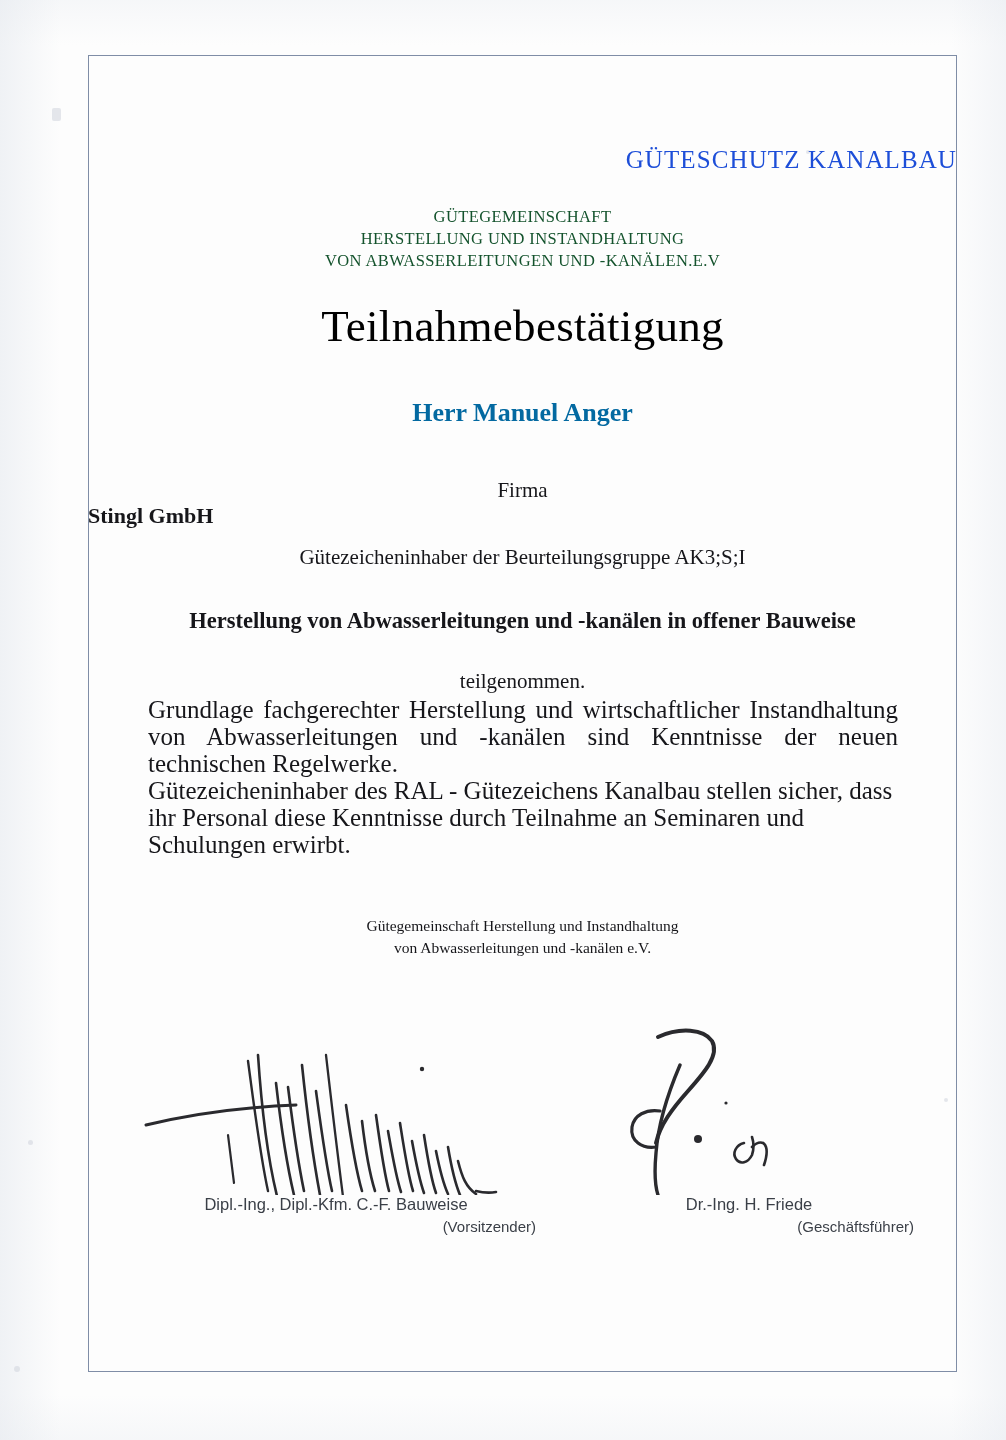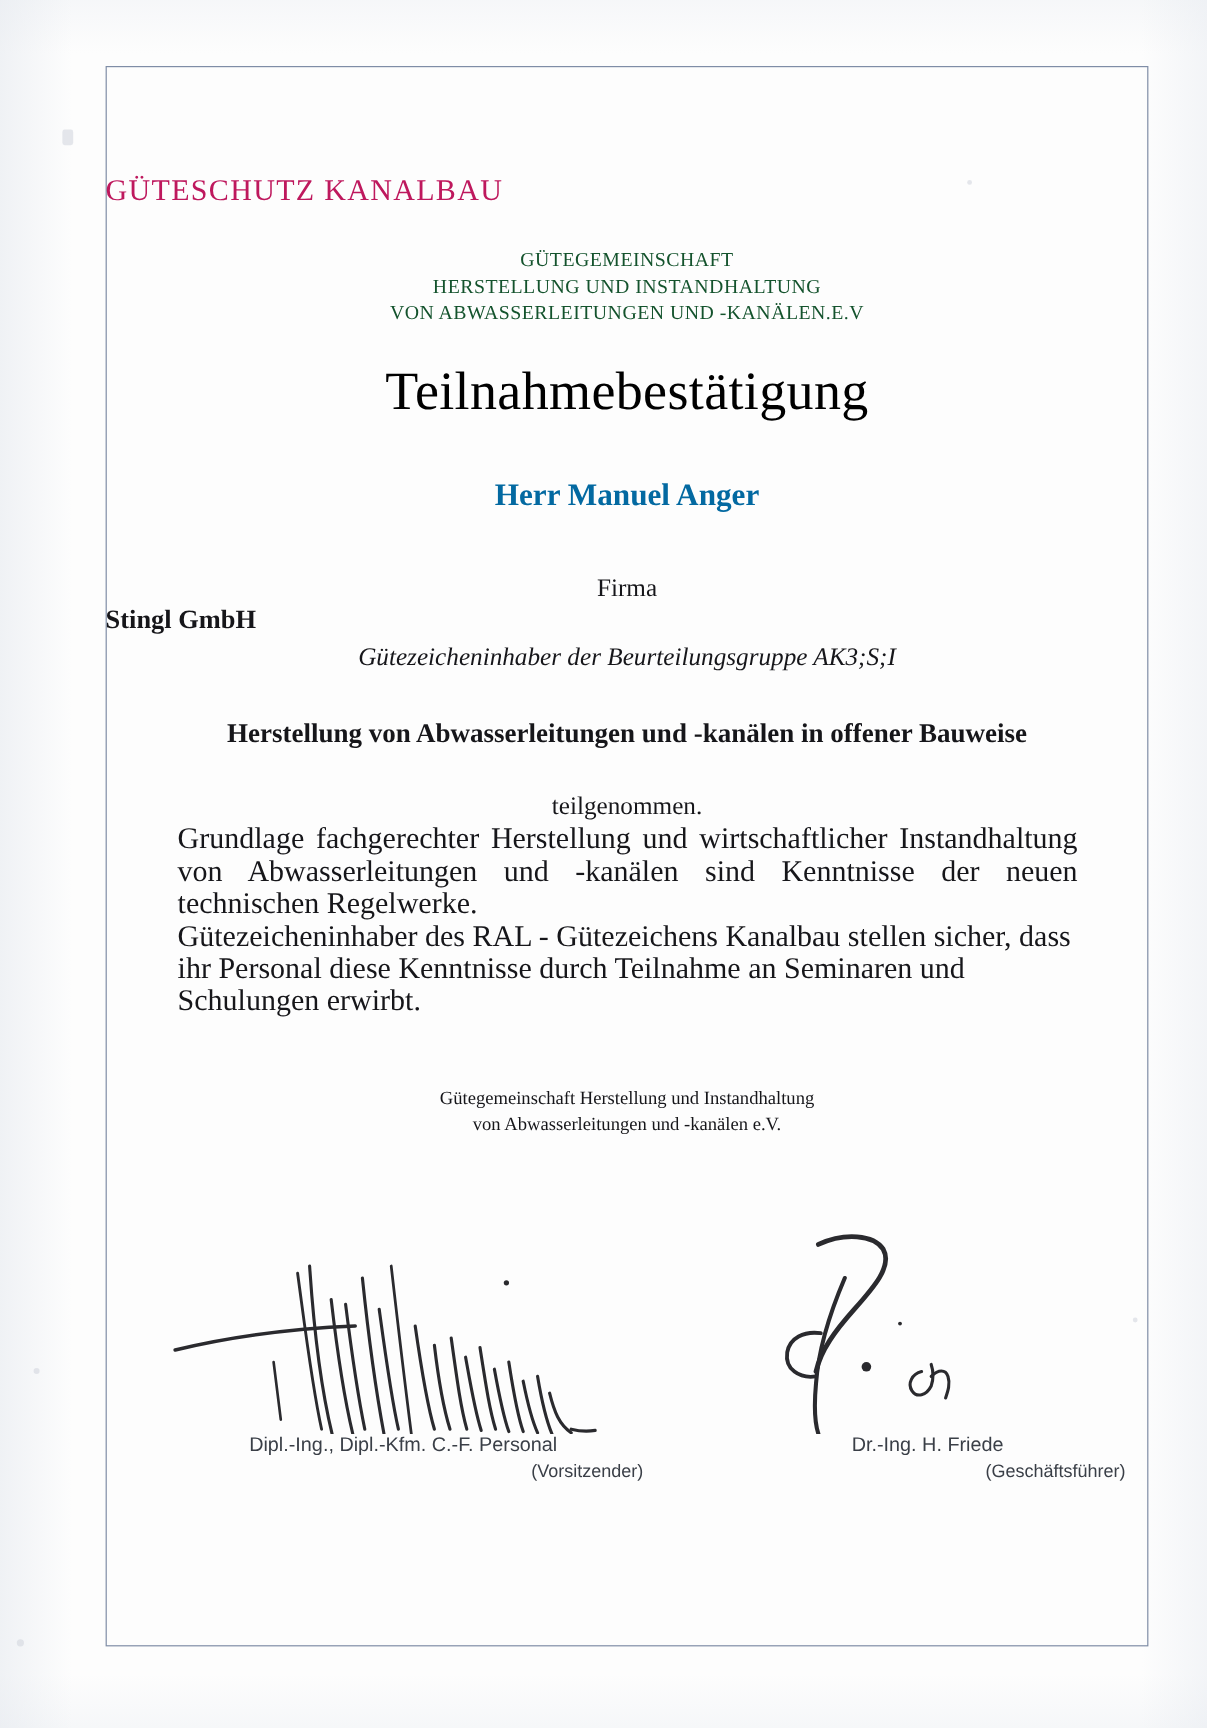--- a/index.html
+++ b/index.html
@@ -46,25 +46,25 @@
   .content {
     position: absolute;
     left: 88px;
     top: 55px;
     width: 869px;
     height: 1317px;
     box-sizing: border-box;
   }
 
   .org-title {
-    text-align: left;
+    text-align: right;
     font-size: 25px;
     letter-spacing: 1.1px;
     margin-top: 91px;
-    color: #be185d;
+    color: #1d4ed8;
   }
   .org-sub {
     text-align: center;
     font-size: 16.5px;
     letter-spacing: .4px;
     line-height: 22px;
     margin-top: 32px;
     color: #14532d;
   }
   .cert-title {
@@ -87,22 +87,21 @@
     margin-top: 50px;
   }
   .company {
     text-align: left;
     font-size: 22px;
     font-weight: bold;
   }
   .group-line {
     text-align: center;
     font-size: 21px;
-    margin-top: 6px;
-    font-style: italic;
+    margin-top: 16px;
   }
   .date-line {
     text-align: center;
     font-size: 21px;
     margin-top: 46px;
   }
   .seminar-title {
     text-align: center;
     font-size: 22.5px;
     font-weight: bold;
@@ -134,21 +133,21 @@
 
   .sign-row {
     position: absolute;
     left: 0;
     top: 940px;
     width: 869px;
     height: 320px;
   }
   .sign-col { position: absolute; }
   .sign-col.left { left: 48px; width: 400px; }
-  .sign-col.right { left: 520px; width: 330px; }
+  .sign-col.right { left: 496px; width: 330px; }
   .sig-art { height: 200px; position: relative; }
   .sig-art svg { position: absolute; left: 0; top: 0; }
   .sign-name {
     text-align: center;
     font-family: "Liberation Sans", "DejaVu Sans", sans-serif;
     font-size: 16.5px;
     color: #3a3f47;
   }
   .sign-role {
     text-align: right;
@@ -229,21 +228,21 @@
             <path d="M276 146 C280 168 283 184 288 198"></path>
             <path d="M288 140 C292 166 295 184 300 198"></path>
             <path d="M300 156 C304 176 307 188 312 199"></path>
             <path d="M312 152 C316 176 319 188 324 200"></path>
             <path d="M322 166 C326 182 330 192 340 199"></path>
             <path d="M340 196 C348 198 354 198 360 197"></path>
             <path d="M92 140 L98 188" stroke-width="2.2"></path>
             <circle cx="286" cy="74" r="2.2" fill="#2a2a2e" stroke="none"></circle>
           </svg>
         </div>
-        <div class="sign-name">Dipl.-Ing., Dipl.-Kfm. C.-F. Personal</div>
+        <div class="sign-name">Dipl.-Ing., Dipl.-Kfm. C.-F. Bauweise</div>
         <div class="sign-role">(Vorsitzender)</div>
       </div>
 
       <div class="sign-col right">
         <div class="sig-art">
           <svg width="330" height="200" viewBox="0 0 330 200" fill="none" stroke="#2a2a2e" stroke-width="3" stroke-linecap="round">
             <path d="M74 42 C96 32 120 34 128 46 C136 60 120 78 104 96 C88 114 76 130 72 148" stroke-width="4"></path>
             <path d="M96 70 C84 98 74 130 72 158 C70 180 72 194 74 200" stroke-width="3.4"></path>
             <path d="M76 116 C62 114 50 120 48 132 C46 146 58 154 72 152" stroke-width="3.2"></path>
             <circle cx="114" cy="144" r="4" fill="#2a2a2e" stroke="none"></circle>

